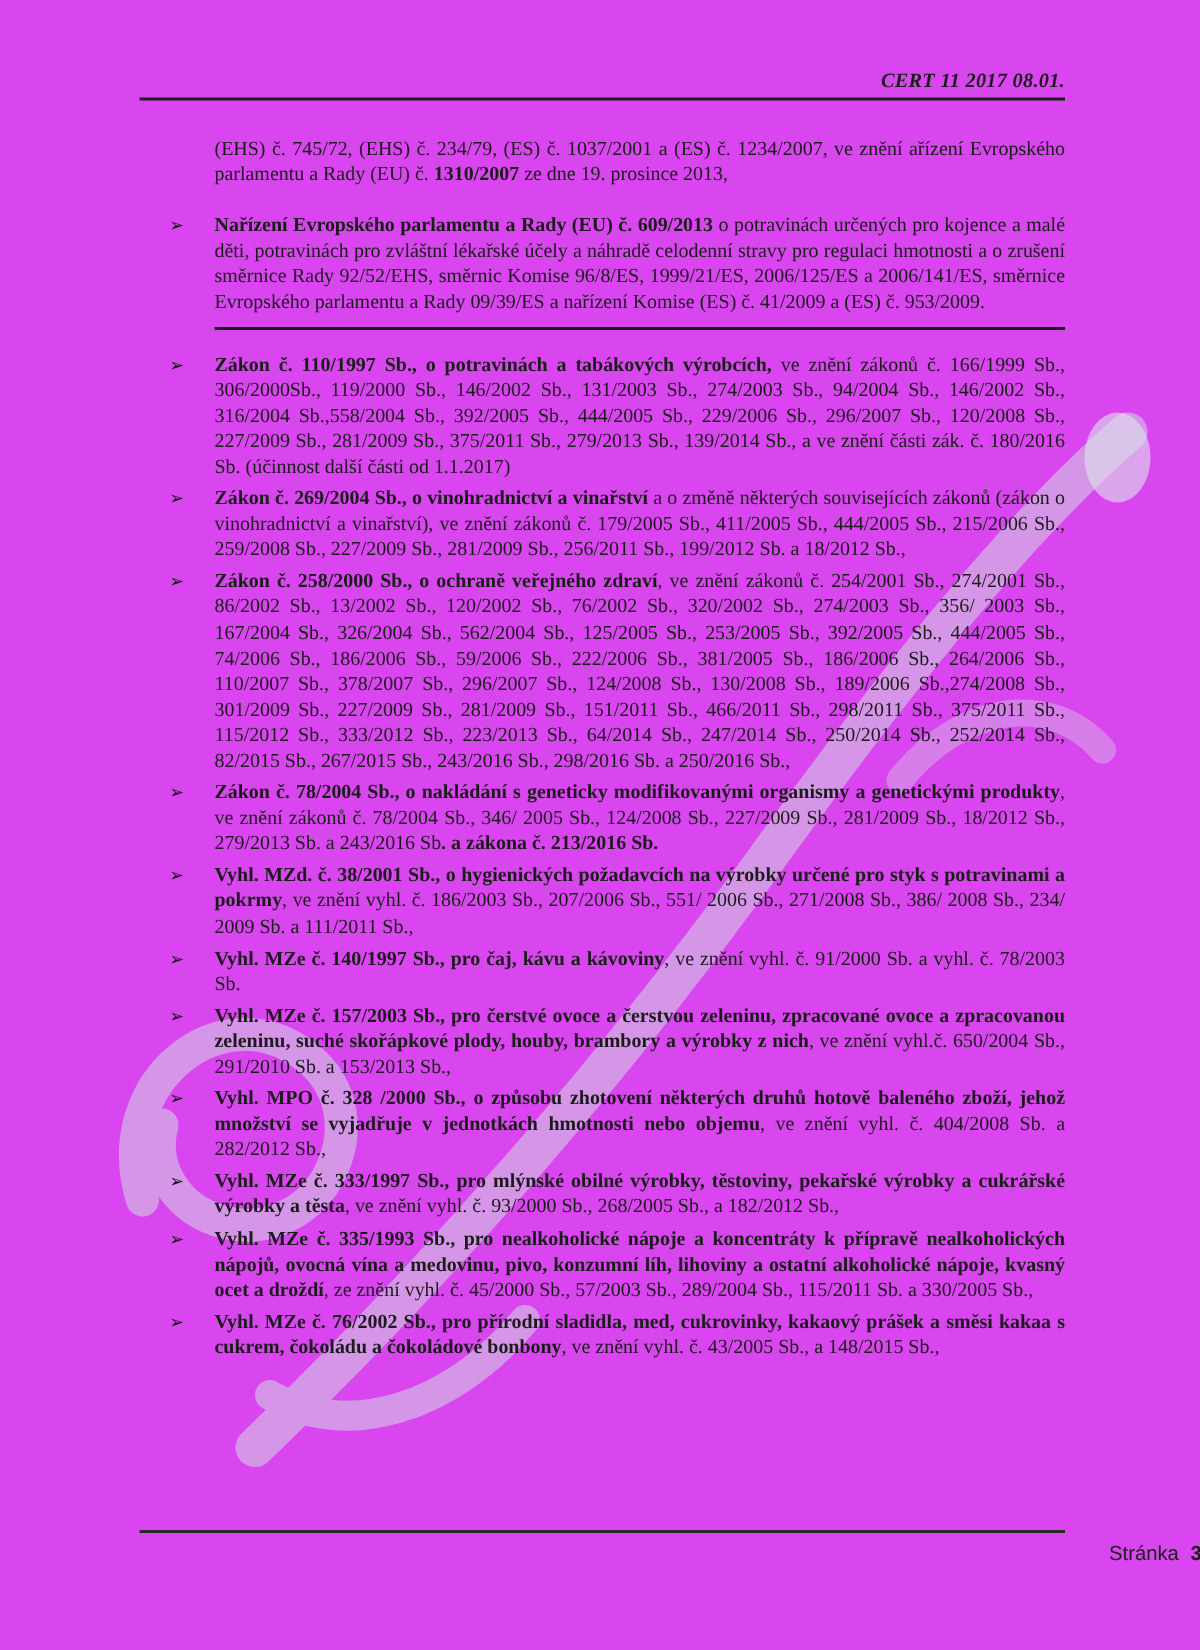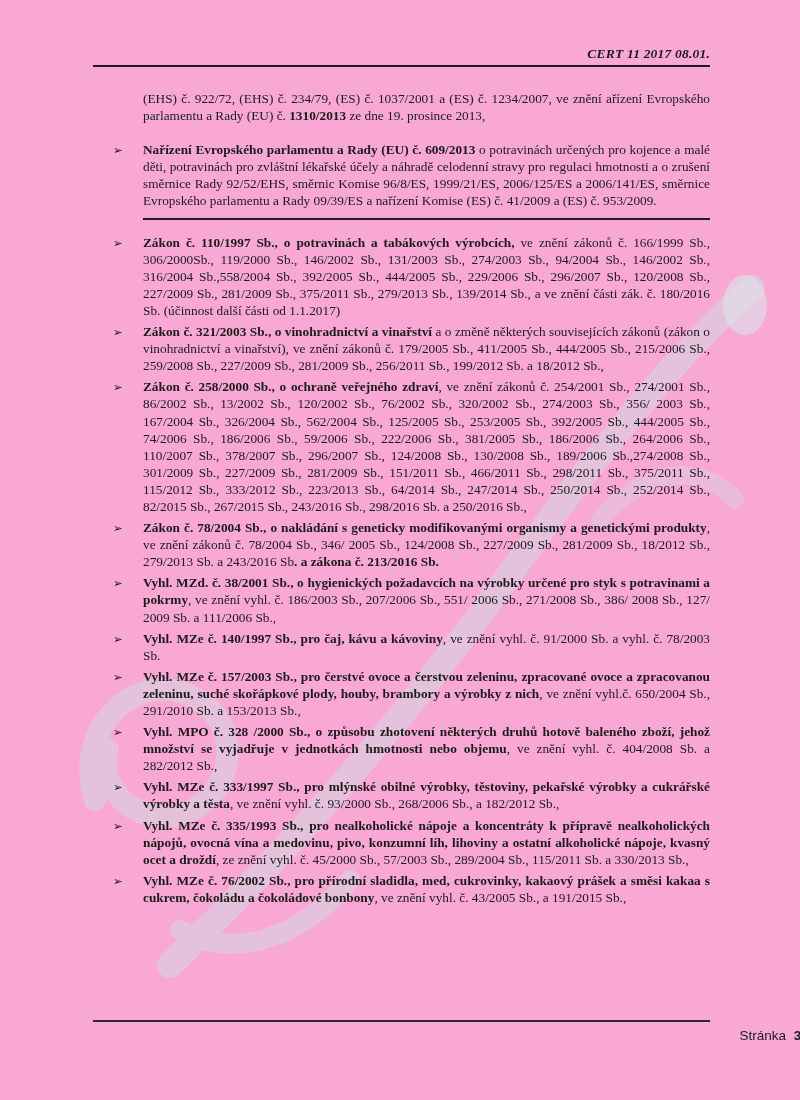--- a/index.html
+++ b/index.html
@@ -1,16 +1,16 @@
 <!DOCTYPE html>
 <html><head>
 <meta charset="utf-8">
 <style>
   html,body{margin:0;padding:0;background:#ffffff;}
-  .page{position:relative;width:800px;height:1100px;background:#f9a8d4;overflow:hidden;
+  .page{position:relative;width:800px;height:1100px;background:#d946ef;overflow:hidden;
         font-family:"Liberation Serif", serif;color:#1b1b1b;}
   .watermark{position:absolute;left:0;top:0;width:800px;height:1100px;z-index:0;}
   .doc-code{position:absolute;top:46px;right:90px;z-index:2;
             font-style:italic;font-weight:bold;font-size:13.5px;letter-spacing:.2px;}
   .header-rule{position:absolute;top:65px;left:93px;width:617px;height:2px;background:#1c1c1c;z-index:2;}
   .content{position:absolute;left:143px;top:90px;width:567px;z-index:1;
            font-size:13.3px;line-height:17.1px;text-align:justify;}
   .intro{margin:0 0 17px 0;}
   .item{position:relative;margin:0 0 4px 0;}
   .item .bullet{position:absolute;left:-30px;top:1px;font-family:"DejaVu Sans",sans-serif;
@@ -35,46 +35,46 @@
       <path stroke-width="20" d="M 180 930 C 230 960, 300 940, 350 880"></path>
       <path stroke-width="18" d="M 600 520 C 640 470, 700 460, 735 500" opacity="0.7"></path>
     </g>
     <ellipse cx="745" cy="305" rx="22" ry="30" fill="#dde2e9" opacity="0.6"></ellipse>
   </svg>
 
   <div class="doc-code">CERT 11 2017 08.01.</div>
   <div class="header-rule"></div>
 
   <div class="content">
-    <p class="intro"><span>(EHS) č. 922/72, (EHS) č. 234/79, (ES) č. 1037/2001 a (ES) č. 1234/2007, ve znění ařízení Evropského parlamentu a Rady (EU) č. </span><b>1310/2013</b><span> ze dne 19. prosince 2013,</span></p>
+    <p class="intro"><span>(EHS) č. 745/72, (EHS) č. 234/79, (ES) č. 1037/2001 a (ES) č. 1234/2007, ve znění ařízení Evropského parlamentu a Rady (EU) č. </span><b>1310/2007</b><span> ze dne 19. prosince 2013,</span></p>
     <div id="items-stream">
     <div class="item"><span class="bullet">➢</span><b>Nařízení Evropského parlamentu a Rady (EU) č. 609/2013</b><span> o potravinách určených pro kojence a malé děti, potravinách pro zvláštní lékařské účely a náhradě celodenní stravy pro regulaci hmotnosti a o zrušení směrnice Rady 92/52/EHS, směrnic Komise 96/8/ES, 1999/21/ES, 2006/125/ES a 2006/141/ES, směrnice Evropského parlamentu a Rady 09/39/ES a nařízení Komise (ES) č. 41/2009 a (ES) č. 953/2009.</span></div>
 
     <div class="mid-rule"></div>
 
     <div class="item"><span class="bullet">➢</span><b>Zákon č. 110/1997 Sb., o potravinách a tabákových výrobcích,</b><span> ve znění zákonů č. 166/1999 Sb., 306/2000Sb., 119/2000 Sb., 146/2002 Sb., 131/2003 Sb., 274/2003 Sb., 94/2004 Sb., 146/2002 Sb., 316/2004 Sb.,558/2004 Sb., 392/2005 Sb., 444/2005 Sb., 229/2006 Sb., 296/2007 Sb., 120/2008 Sb., 227/2009 Sb., 281/2009 Sb., 375/2011 Sb., 279/2013 Sb., 139/2014 Sb., a ve znění části zák. č. 180/2016 Sb. (účinnost další části od 1.1.2017)</span></div>
 
-    <div class="item"><span class="bullet">➢</span><b>Zákon č. 321/2003 Sb., o vinohradnictví a vinařství</b><span> a o změně některých souvisejících zákonů (zákon o vinohradnictví a vinařství), ve znění zákonů č. 179/2005 Sb., 411/2005 Sb., 444/2005 Sb., 215/2006 Sb., 259/2008 Sb., 227/2009 Sb., 281/2009 Sb., 256/2011 Sb., 199/2012 Sb. a 18/2012 Sb.,</span></div>
+    <div class="item"><span class="bullet">➢</span><b>Zákon č. 269/2004 Sb., o vinohradnictví a vinařství</b><span> a o změně některých souvisejících zákonů (zákon o vinohradnictví a vinařství), ve znění zákonů č. 179/2005 Sb., 411/2005 Sb., 444/2005 Sb., 215/2006 Sb., 259/2008 Sb., 227/2009 Sb., 281/2009 Sb., 256/2011 Sb., 199/2012 Sb. a 18/2012 Sb.,</span></div>
 
     <div class="item"><span class="bullet">➢</span><b>Zákon č. 258/2000 Sb., o ochraně veřejného zdraví</b><span>, ve znění zákonů č. 254/2001 Sb., 274/2001 Sb., 86/2002 Sb., 13/2002 Sb., 120/2002 Sb., 76/2002 Sb., 320/2002 Sb., 274/2003 Sb., 356/ 2003 Sb., 167/2004 Sb., 326/2004 Sb., 562/2004 Sb., 125/2005 Sb., 253/2005 Sb., 392/2005 Sb., 444/2005 Sb., 74/2006 Sb., 186/2006 Sb., 59/2006 Sb., 222/2006 Sb., 381/2005 Sb., 186/2006 Sb., 264/2006 Sb., 110/2007 Sb., 378/2007 Sb., 296/2007 Sb., 124/2008 Sb., 130/2008 Sb., 189/2006 Sb.,274/2008 Sb., 301/2009 Sb., 227/2009 Sb., 281/2009 Sb., 151/2011 Sb., 466/2011 Sb., 298/2011 Sb., 375/2011 Sb., 115/2012 Sb., 333/2012 Sb., 223/2013 Sb., 64/2014 Sb., 247/2014 Sb., 250/2014 Sb., 252/2014 Sb., 82/2015 Sb., 267/2015 Sb., 243/2016 Sb., 298/2016 Sb. a 250/2016 Sb.,</span></div>
 
     <div class="item"><span class="bullet">➢</span><b>Zákon č. 78/2004 Sb., o nakládání s geneticky modifikovanými organismy a genetickými produkty</b><span>, ve znění zákonů č. 78/2004 Sb., 346/ 2005 Sb., 124/2008 Sb., 227/2009 Sb., 281/2009 Sb., 18/2012 Sb., 279/2013 Sb. a 243/2016 Sb</span><b>. a zákona č. 213/2016 Sb.</b></div>
 
-    <div class="item"><span class="bullet">➢</span><b>Vyhl. MZd. č. 38/2001 Sb., o hygienických požadavcích na výrobky určené pro styk s potravinami a pokrmy</b><span>, ve znění vyhl. č. 186/2003 Sb., 207/2006 Sb., 551/ 2006 Sb., 271/2008 Sb., 386/ 2008 Sb., 127/ 2009 Sb. a 111/2006 Sb.,</span></div>
+    <div class="item"><span class="bullet">➢</span><b>Vyhl. MZd. č. 38/2001 Sb., o hygienických požadavcích na výrobky určené pro styk s potravinami a pokrmy</b><span>, ve znění vyhl. č. 186/2003 Sb., 207/2006 Sb., 551/ 2006 Sb., 271/2008 Sb., 386/ 2008 Sb., 234/ 2009 Sb. a 111/2011 Sb.,</span></div>
 
     <div class="item"><span class="bullet">➢</span><b>Vyhl. MZe č. 140/1997 Sb., pro čaj, kávu a kávoviny</b><span>, ve znění vyhl. č. 91/2000 Sb. a vyhl. č. 78/2003 Sb.</span></div>
 
     <div class="item"><span class="bullet">➢</span><b>Vyhl. MZe č. 157/2003 Sb., pro čerstvé ovoce a čerstvou zeleninu, zpracované ovoce a zpracovanou zeleninu, suché skořápkové plody, houby, brambory a výrobky z nich</b><span>, ve znění vyhl.č. 650/2004 Sb., 291/2010 Sb. a 153/2013 Sb.,</span></div>
 
     <div class="item"><span class="bullet">➢</span><b>Vyhl. MPO č. 328 /2000 Sb., o způsobu zhotovení některých druhů hotově baleného zboží, jehož množství se vyjadřuje v jednotkách hmotnosti nebo objemu</b><span>, ve znění vyhl. č. 404/2008 Sb. a 282/2012 Sb.,</span></div>
 
-    <div class="item"><span class="bullet">➢</span><b>Vyhl. MZe č. 333/1997 Sb., pro mlýnské obilné výrobky, těstoviny, pekařské výrobky a cukrářské výrobky a těsta</b><span>, ve znění vyhl. č. 93/2000 Sb., 268/2006 Sb., a 182/2012 Sb.,</span></div>
+    <div class="item"><span class="bullet">➢</span><b>Vyhl. MZe č. 333/1997 Sb., pro mlýnské obilné výrobky, těstoviny, pekařské výrobky a cukrářské výrobky a těsta</b><span>, ve znění vyhl. č. 93/2000 Sb., 268/2005 Sb., a 182/2012 Sb.,</span></div>
 
-    <div class="item"><span class="bullet">➢</span><b>Vyhl. MZe č. 335/1993 Sb., pro nealkoholické nápoje a koncentráty k přípravě nealkoholických nápojů, ovocná vína a medovinu, pivo, konzumní líh, lihoviny a ostatní alkoholické nápoje, kvasný ocet a droždí</b><span>, ze znění vyhl. č. 45/2000 Sb., 57/2003 Sb., 289/2004 Sb., 115/2011 Sb. a 330/2013 Sb.,</span></div>
+    <div class="item"><span class="bullet">➢</span><b>Vyhl. MZe č. 335/1993 Sb., pro nealkoholické nápoje a koncentráty k přípravě nealkoholických nápojů, ovocná vína a medovinu, pivo, konzumní líh, lihoviny a ostatní alkoholické nápoje, kvasný ocet a droždí</b><span>, ze znění vyhl. č. 45/2000 Sb., 57/2003 Sb., 289/2004 Sb., 115/2011 Sb. a 330/2005 Sb.,</span></div>
 
-    <div class="item"><span class="bullet">➢</span><b>Vyhl. MZe č. 76/2002 Sb., pro přírodní sladidla, med, cukrovinky, kakaový prášek a směsi kakaa s cukrem, čokoládu a čokoládové bonbony</b><span>, ve znění vyhl. č. 43/2005 Sb., a 191/2015 Sb.,</span></div>
+    <div class="item"><span class="bullet">➢</span><b>Vyhl. MZe č. 76/2002 Sb., pro přírodní sladidla, med, cukrovinky, kakaový prášek a směsi kakaa s cukrem, čokoládu a čokoládové bonbony</b><span>, ve znění vyhl. č. 43/2005 Sb., a 148/2015 Sb.,</span></div>
   </div>
   </div>
 
   <div class="footer-rule"></div>
   <div class="footer"><span>Stránka</span> <span class="num">3</span> <span>z</span> <span class="num">5</span></div>
 
 </div>
 
 </body></html>

